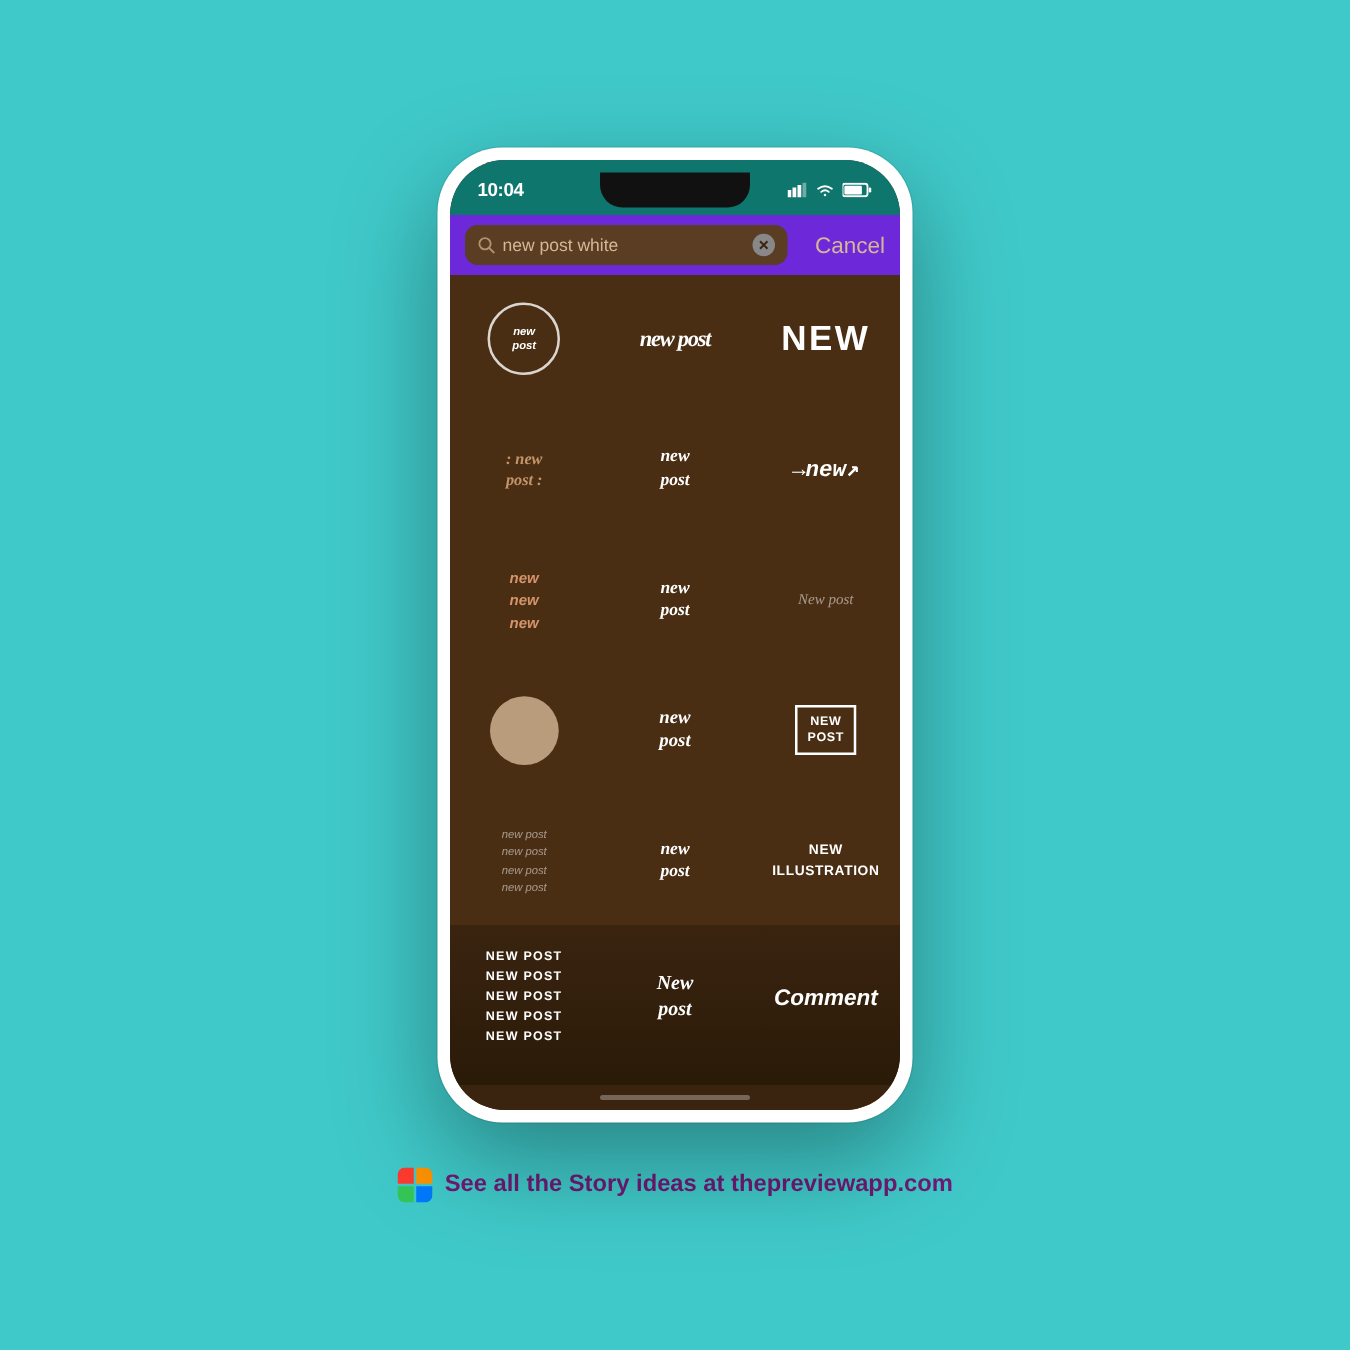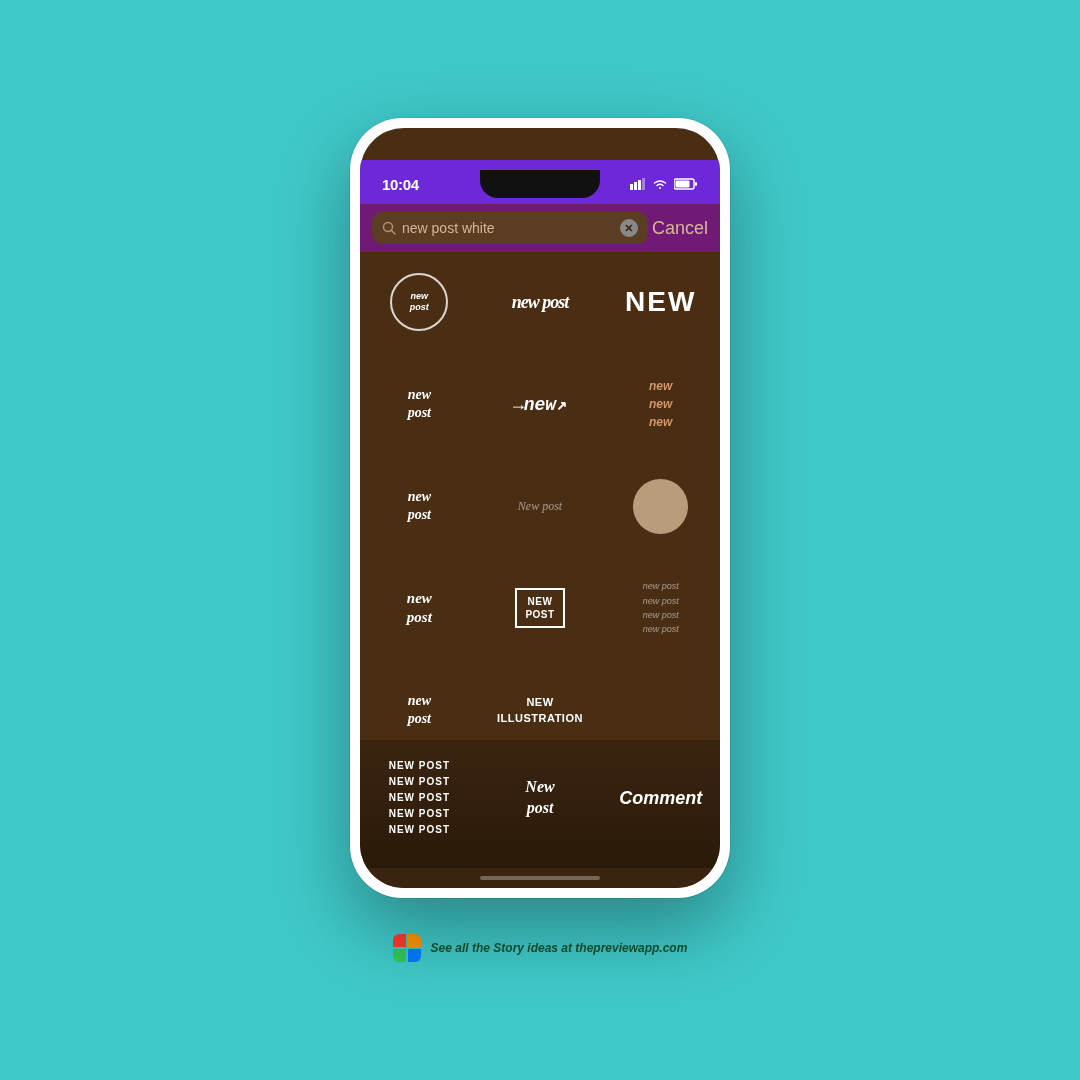--- a/index.html
+++ b/index.html
@@ -77,25 +77,25 @@
 
     .status-icons {
       display: flex;
       gap: 6px;
       align-items: center;
       font-size: 12px;
     }
 
     
     .search-bar {
-      background: #701a75;
+      background: #6d28d9;
       padding: 8px 12px;
       display: flex;
       align-items: center;
-      gap: 4px;
+      gap: 22px;
       flex-shrink: 0;
     }
 
     .search-input-area {
       flex: 1;
       background: #5a3d22;
       border-radius: 10px;
       display: flex;
       align-items: center;
       padding: 7px 10px;
@@ -364,34 +364,33 @@
       border-radius: 6px;
       overflow: hidden;
     }
 
     .logo-q1 { background: #FF3B30; }
     .logo-q2 { background: #FF9500; }
     .logo-q3 { background: #34C759; }
     .logo-q4 { background: #007AFF; }
 
     .footer-text {
-      color: #14532d;
-      font-size: 12px;
-      font-weight: 700;
-      font-style: italic;
+      color: #701a75;
+      font-size: 19px;
+      font-weight: 700;
     }
   </style>
 </head>
 <body>
 
 <div class="phone-wrapper">
   <div class="phone-outer"></div>
   <div class="phone-inner">
 
-    <div class="status-bar" style="background:#6d28d9;position:relative;margin-top:32px;">
+    <div class="status-bar" style="background:#0f766e;position:relative;">
       <div class="status-notch"></div>
       <span class="status-time">10:04</span>
       <div class="status-icons">
         <svg width="16" height="12" viewBox="0 0 16 12">
           <rect x="0" y="6" width="3" height="6" fill="white"></rect>
           <rect x="4" y="4" width="3" height="8" fill="white"></rect>
           <rect x="8" y="2" width="3" height="10" fill="white"></rect>
           <rect x="12" y="0" width="3" height="12" fill="white" opacity="0.4"></rect>
         </svg>
         <svg width="16" height="12" viewBox="0 0 16 12">
@@ -425,20 +424,23 @@
         <div class="s-circle-new-post">new<br>post</div>
       </div>
       <div class="sticker-cell">
         <div class="s-script-new-post" style="font-family:Georgia,serif;font-size:18px;letter-spacing:-1px;">new post</div>
       </div>
       <div class="sticker-cell">
         <div class="s-bold-new">NEW</div>
       </div>
 
       <div class="sticker-cell">
+        <div class="s-handwritten-new-post-dots" style="font-family:Georgia,serif;">: new<br>post :</div>
+      </div>
+      <div class="sticker-cell">
         <div class="s-handwritten-new-post-white" style="font-family:Georgia,serif;">new<br>post</div>
       </div>
       <div class="sticker-cell">
         <div class="s-arrow-new" style="font-family:Liberation Mono, monospace;">→new↗</div>
       </div>
 
       <div class="sticker-cell">
         <div class="s-triple-new">new<br>new<br>new</div>
       </div>
       <div class="sticker-cell">

